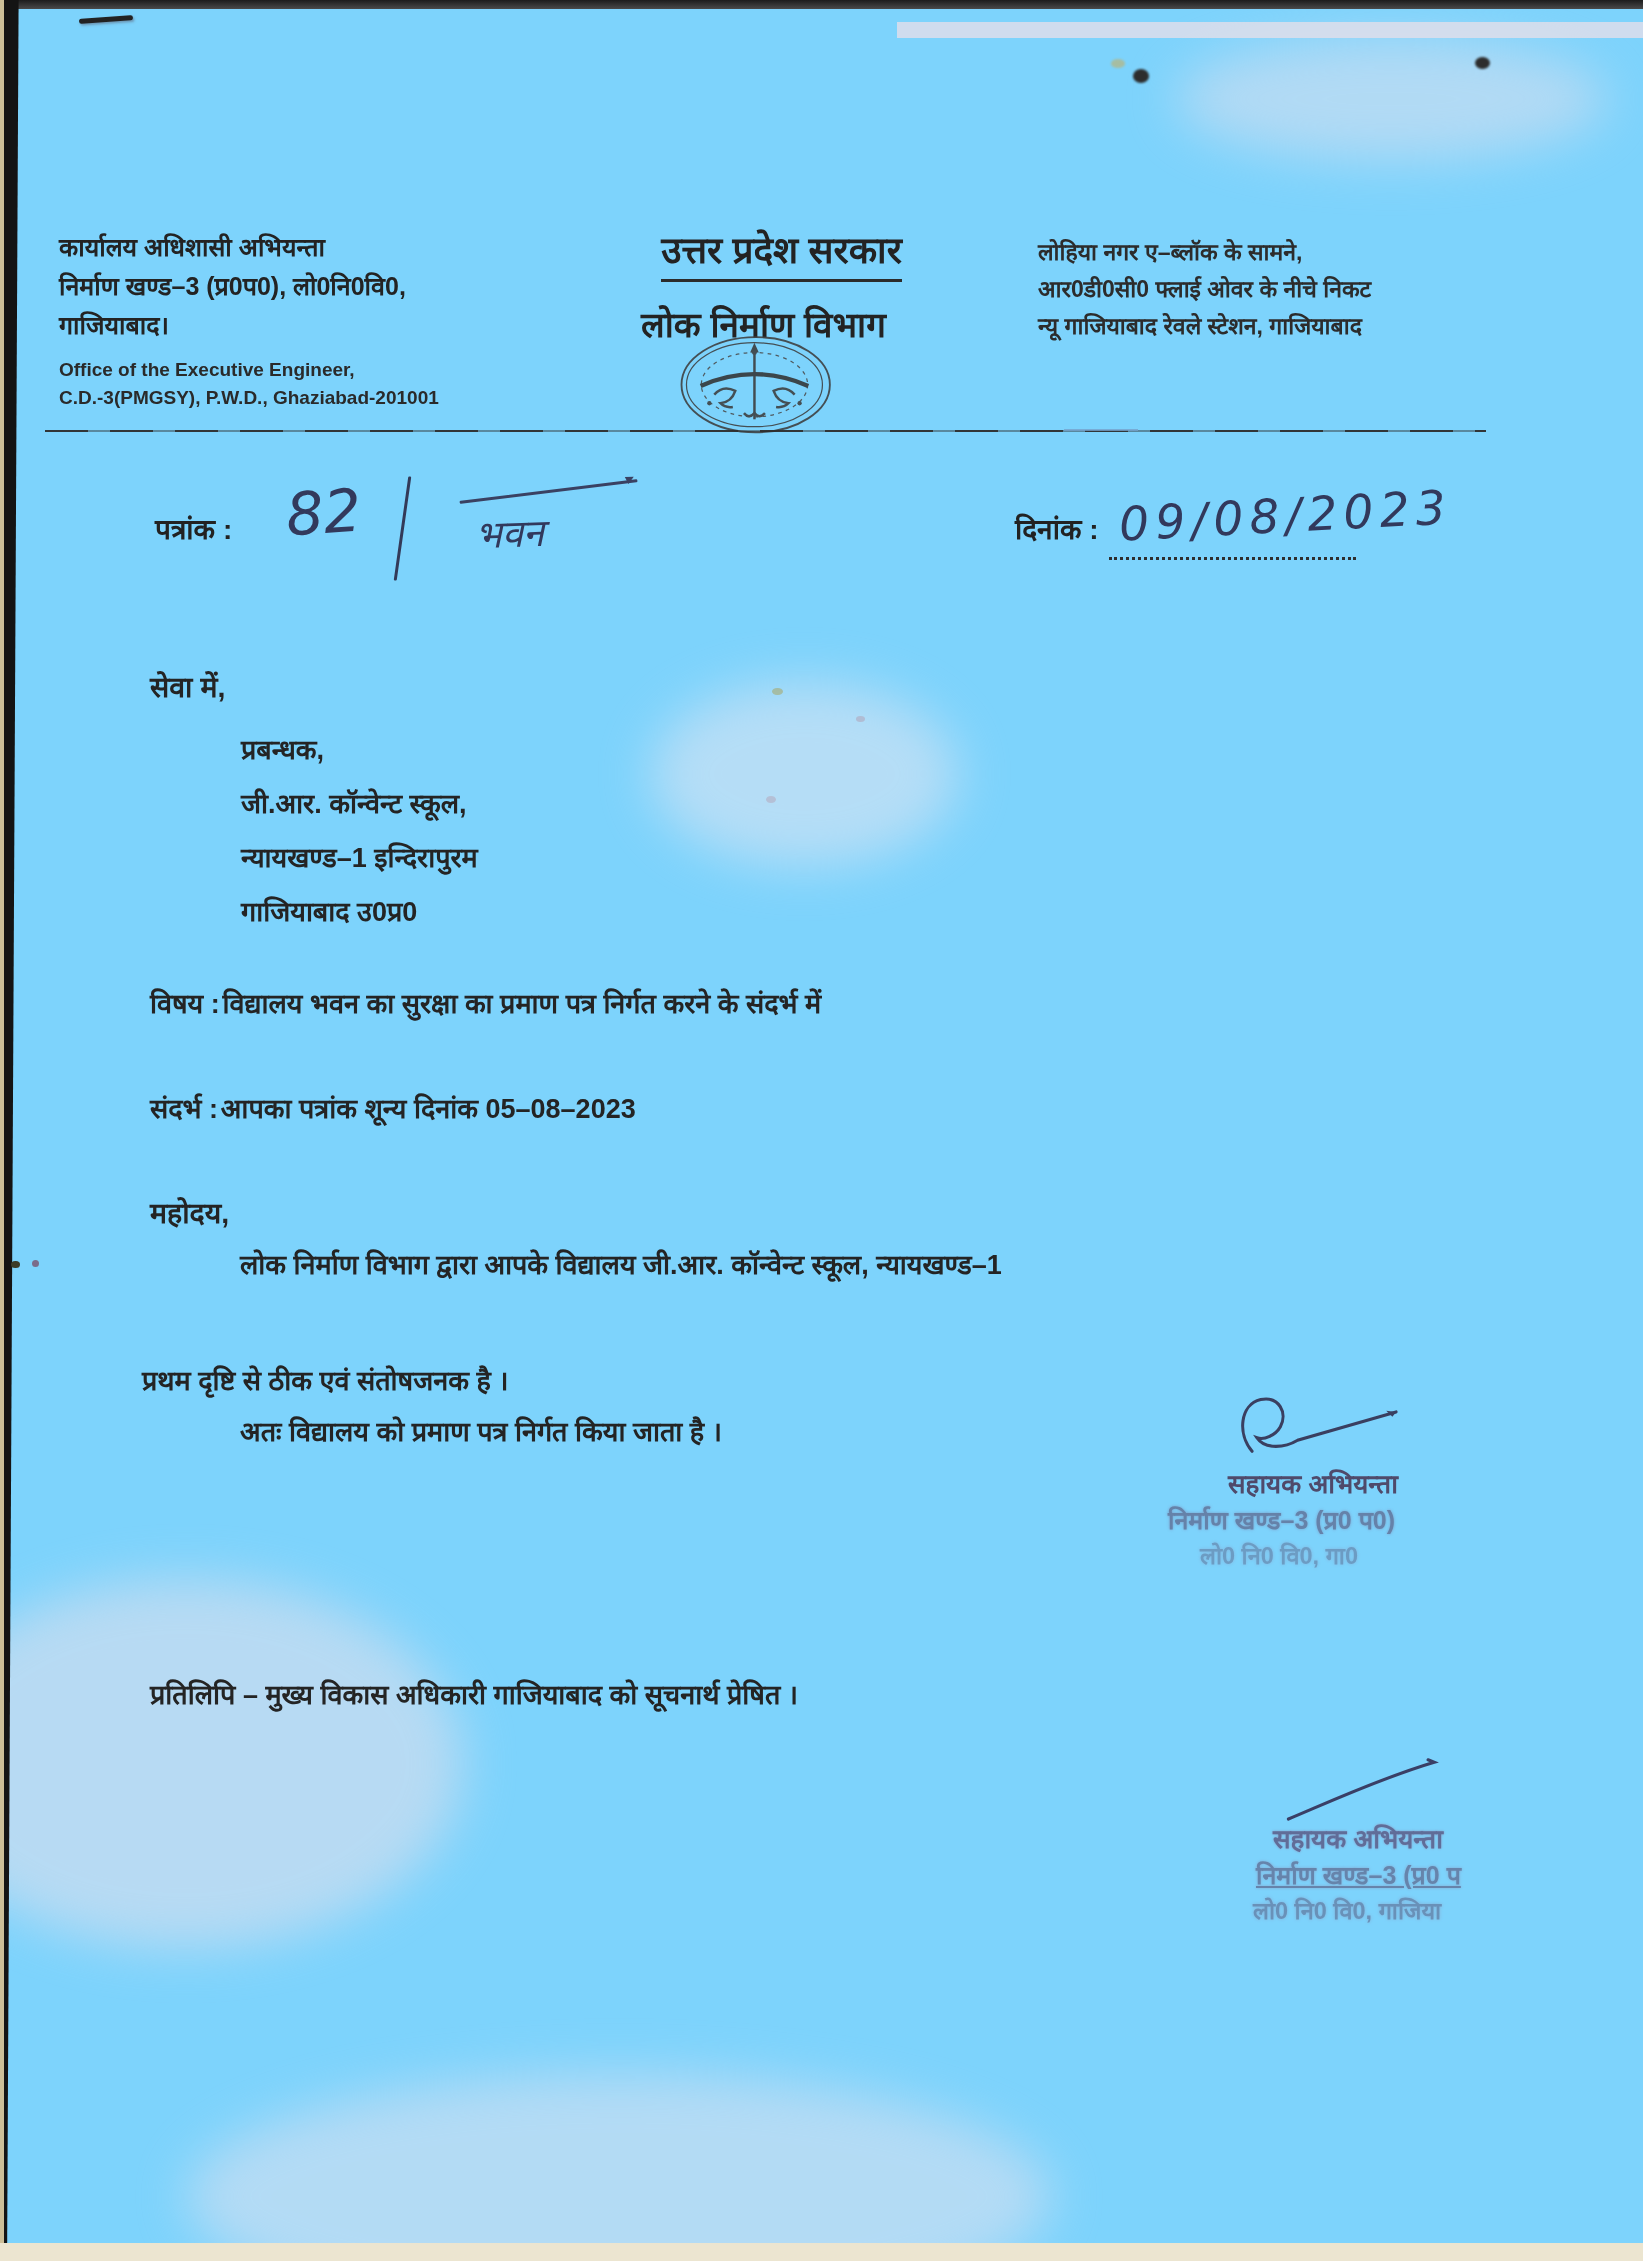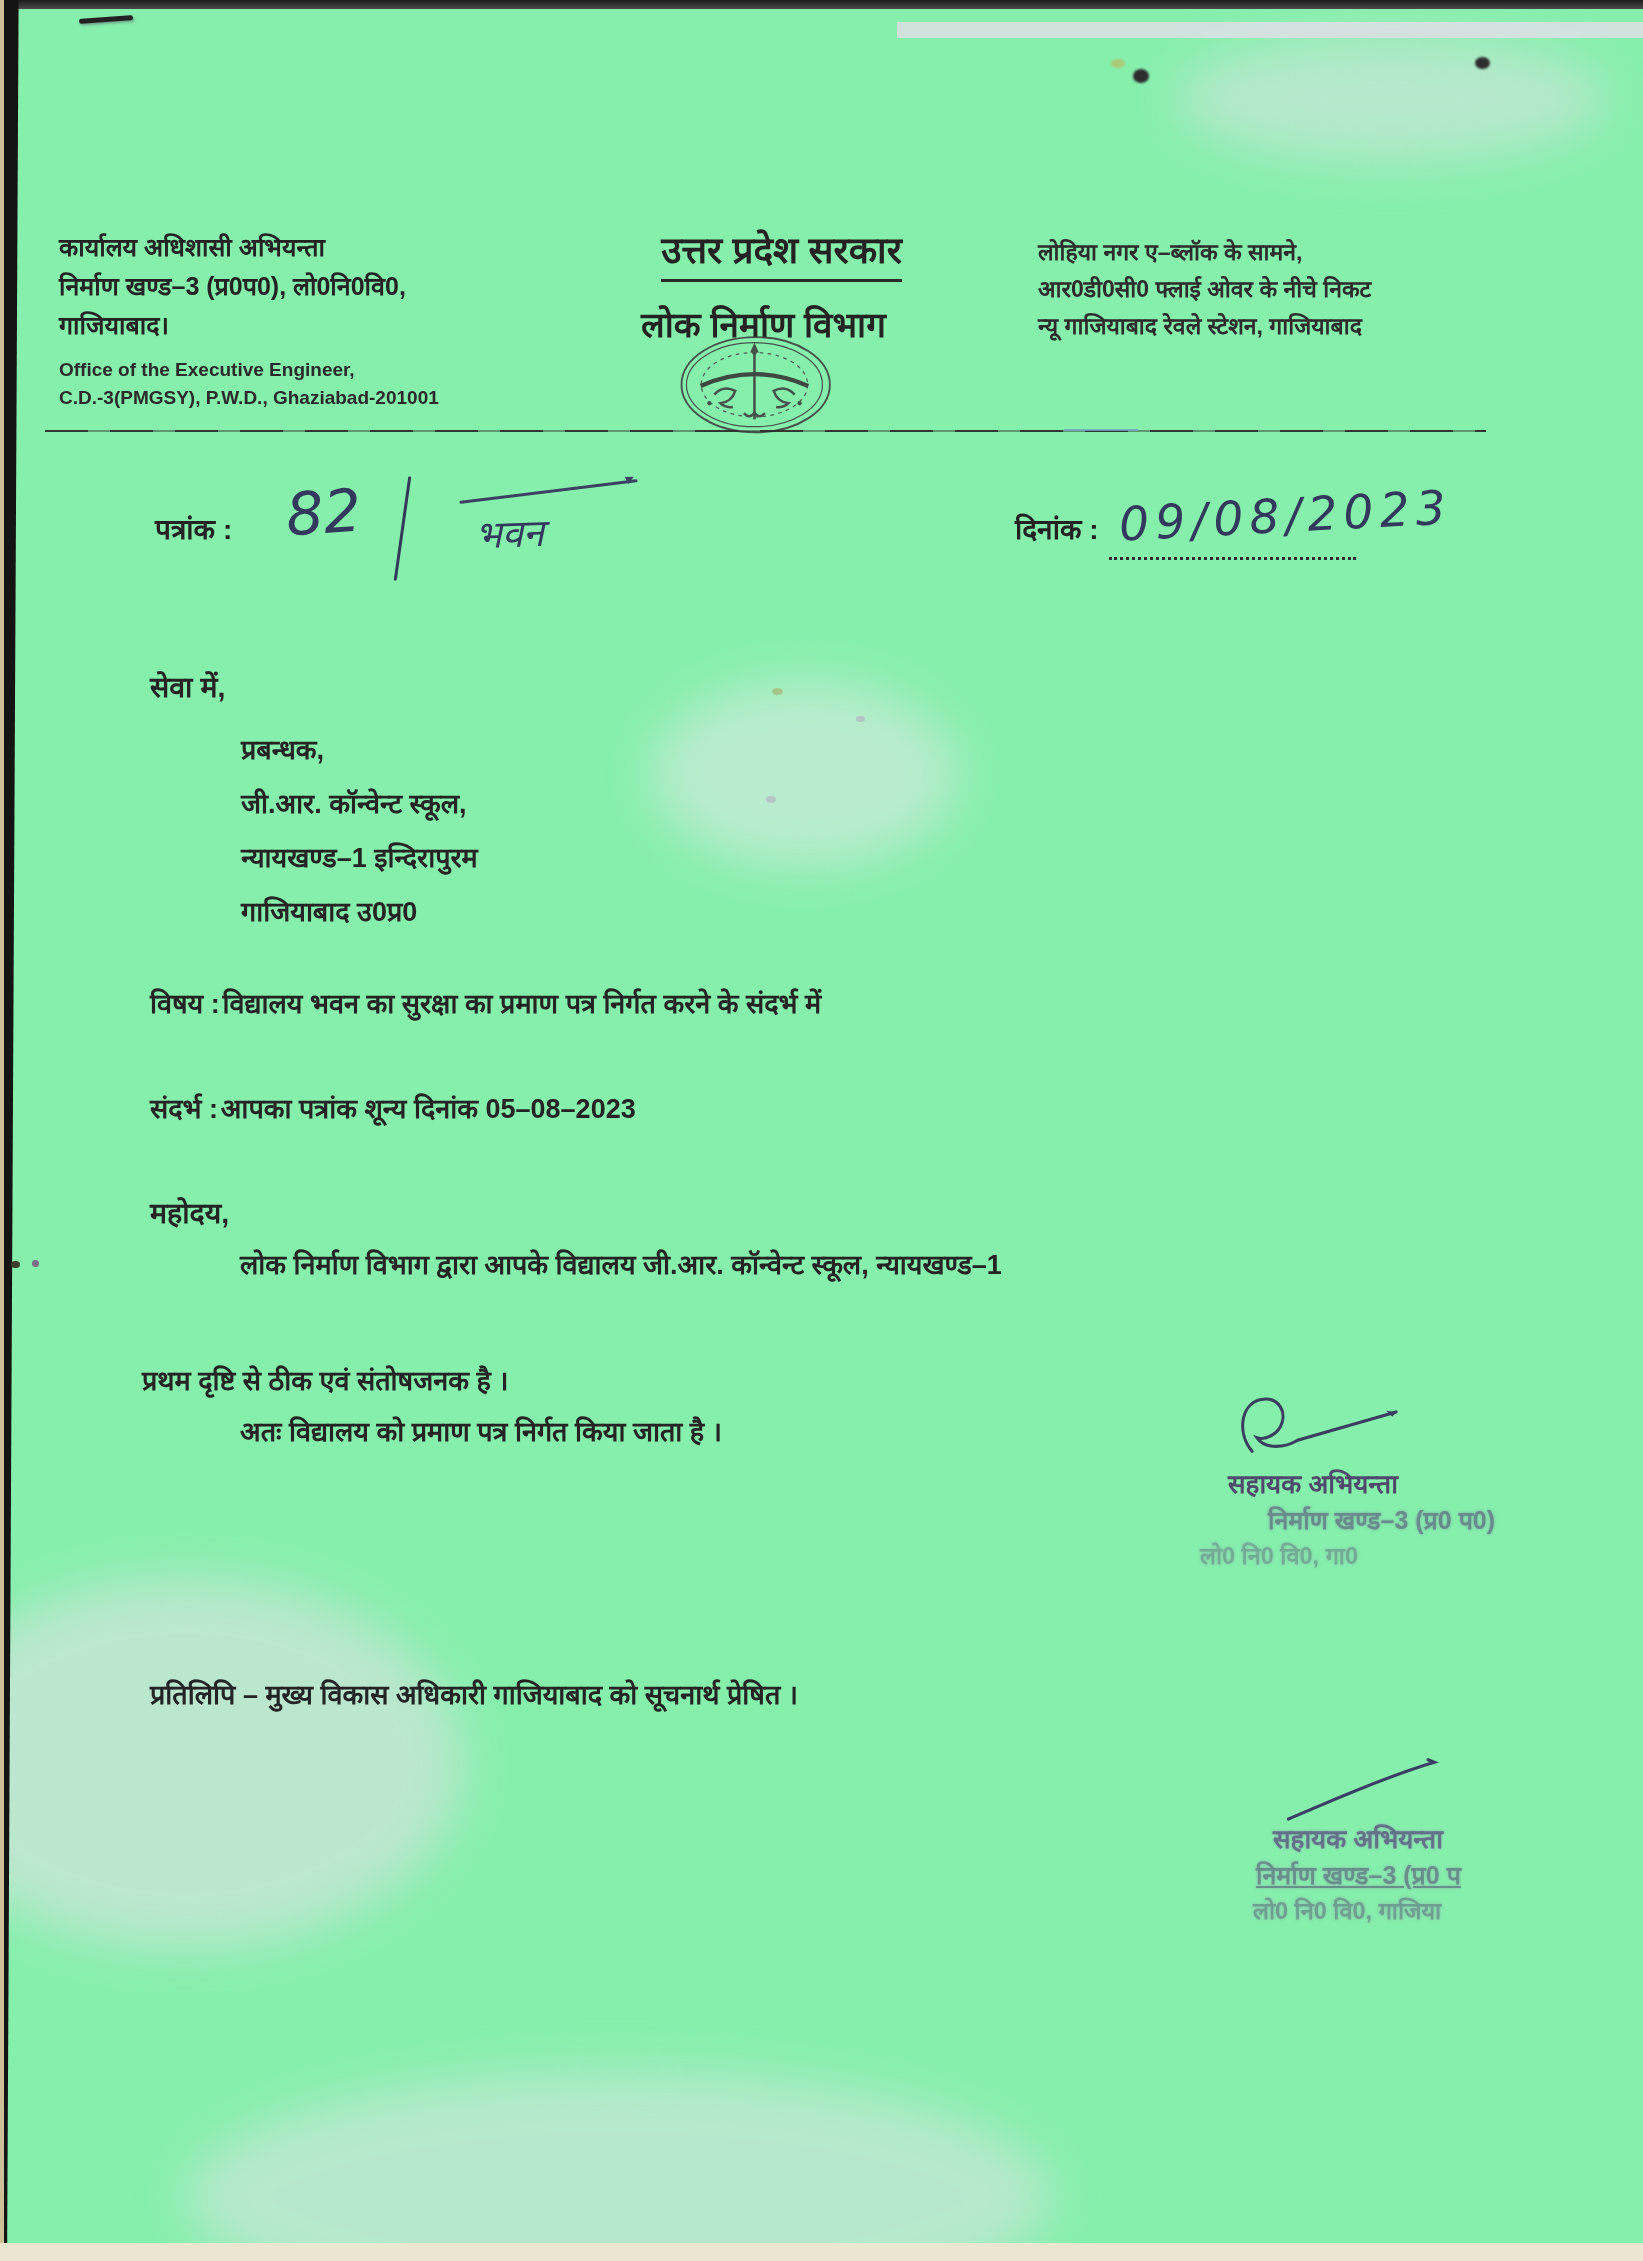--- a/index.html
+++ b/index.html
@@ -1,19 +1,19 @@
 <!DOCTYPE html>
 <html style="font-size:10px"><head>
 <meta charset="utf-8">
 <style>
   html,body{margin:0;padding:0;background:#8a8a8a;}
   #page{
     position:relative;
     width:1644px;height:2261px;
-    background:#86efac;
+    background:#7dd3fc;
     overflow:hidden;
     font-family:"Liberation Sans","DejaVu Sans",sans-serif;
     color:#232323;
   }
   
   .shade{position:absolute;border-radius:50%;filter:blur(25px);pointer-events:none;}
   
   .edge-top{position:absolute;left:0;top:0;width:100%;height:8.7px;background:linear-gradient(180deg,#1c1c1c,#4a4a4a);}
   .edge-top-band{position:absolute;left:897px;top:22px;width:747px;height:16px;background:#e3deea;opacity:.8;}
   .edge-left{position:absolute;left:0;top:0;width:18.6px;height:100%;background:#141414;clip-path:polygon(0 0,100% 0,38% 100%,0 100%);}
@@ -142,21 +142,21 @@
   <div class="doc" style="position:absolute;left:150px;top:1193px;font-size:28.5px;">महोदय,</div>
   <div class="doc" style="position:absolute;left:240px;top:1245px;width:1262px;">लोक निर्माण विभाग द्वारा आपके विद्यालय जी.आर. कॉन्वेन्ट स्कूल, न्यायखण्ड–1</div>
   <div class="doc" style="position:absolute;left:142px;top:1361px;width:866px;">प्रथम दृष्टि से ठीक एवं संतोषजनक है ।</div>
   <div class="doc" style="position:absolute;left:240px;top:1412px;width:990px;">अतः विद्यालय को प्रमाण पत्र निर्गत किया जाता है ।</div>
 
   <svg class="sig-svg" style="left:1228px;top:1391px;" width="186" height="80" viewBox="0 0 300 130">
     <path d="M38 98 C14 70 18 22 52 14 C82 8 96 36 84 58 C76 72 58 80 46 76 C60 96 92 92 112 80 L272 34" fill="none" stroke="#3a3f60" stroke-width="5" stroke-linecap="round"></path>
     <path d="M272 34 l-16 -2 l10 10 Z" fill="#3a3f60"></path>
   </svg>
   <div class="stamp" style="position:absolute;left:1228px;top:1465px;font-size:26px;color:#4f4a6b;">सहायक अभियन्ता</div>
-  <div class="stamp" style="position:absolute;left:1268px;top:1502px;font-size:25px;opacity:.62;text-shadow:0 0 3.1px #7c76a0;">निर्माण खण्ड–3 (प्र0 प0)</div>
+  <div class="stamp" style="position:absolute;left:1168px;top:1502px;font-size:25px;opacity:.62;text-shadow:0 0 3.1px #7c76a0;">निर्माण खण्ड–3 (प्र0 प0)</div>
   <div class="stamp" style="position:absolute;left:1200px;top:1539px;font-size:23.5px;opacity:.42;text-shadow:0 0 3.7px #8d87ae;">लो0 नि0 वि0, गा0</div>
 
   <div class="doc" style="position:absolute;left:150px;top:1675px;width:1114px;">प्रतिलिपि – मुख्य विकास अधिकारी गाजियाबाद को सूचनार्थ प्रेषित ।</div>
 
   <svg class="sig-svg" style="left:1281px;top:1756px;" width="173" height="68" viewBox="0 0 280 110">
     <path d="M12 102 C70 78 160 36 248 10 l-10 -4" fill="none" stroke="#3a3f66" stroke-width="5" stroke-linecap="round"></path>
   </svg>
   <div class="stamp" style="position:absolute;left:1273px;top:1820px;font-size:26px;color:#5a5480;opacity:.8;text-shadow:0 0 2.5px #8d87ae;">सहायक अभियन्ता</div>
   <div class="stamp" style="position:absolute;left:1256px;top:1857px;font-size:25px;opacity:.6;text-shadow:0 0 3.1px #8d87ae;text-decoration:underline;">निर्माण खण्ड–3 (प्र0 प</div>
   <div class="stamp" style="position:absolute;left:1253px;top:1894px;font-size:23.5px;opacity:.5;text-shadow:0 0 3.7px #8d87ae;">लो0 नि0 वि0, गाजिया</div>

